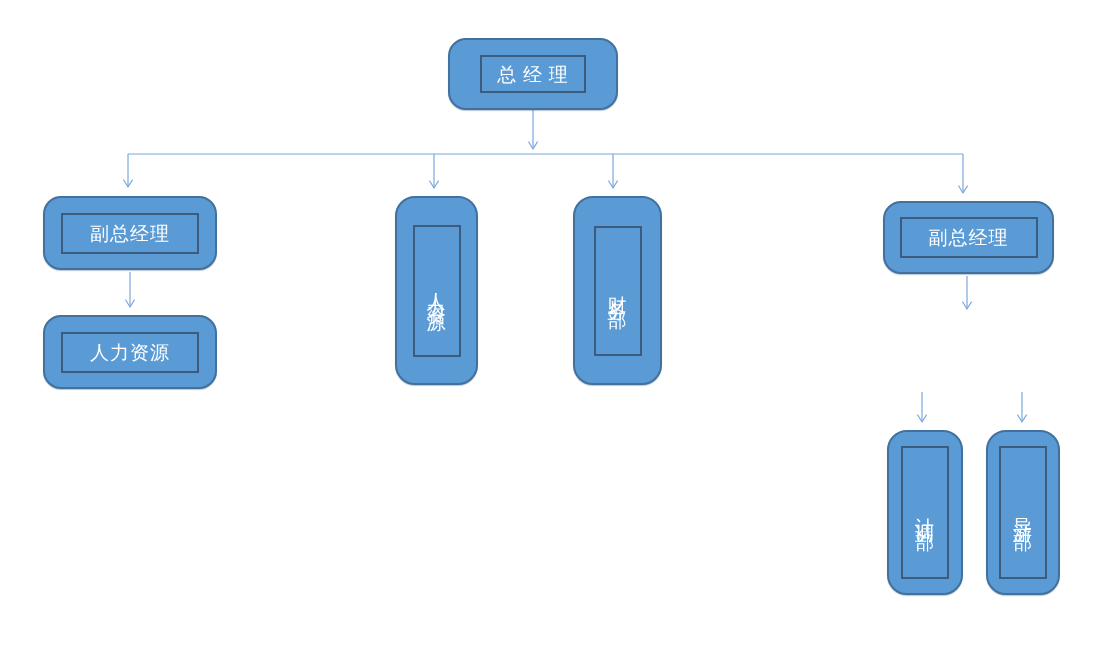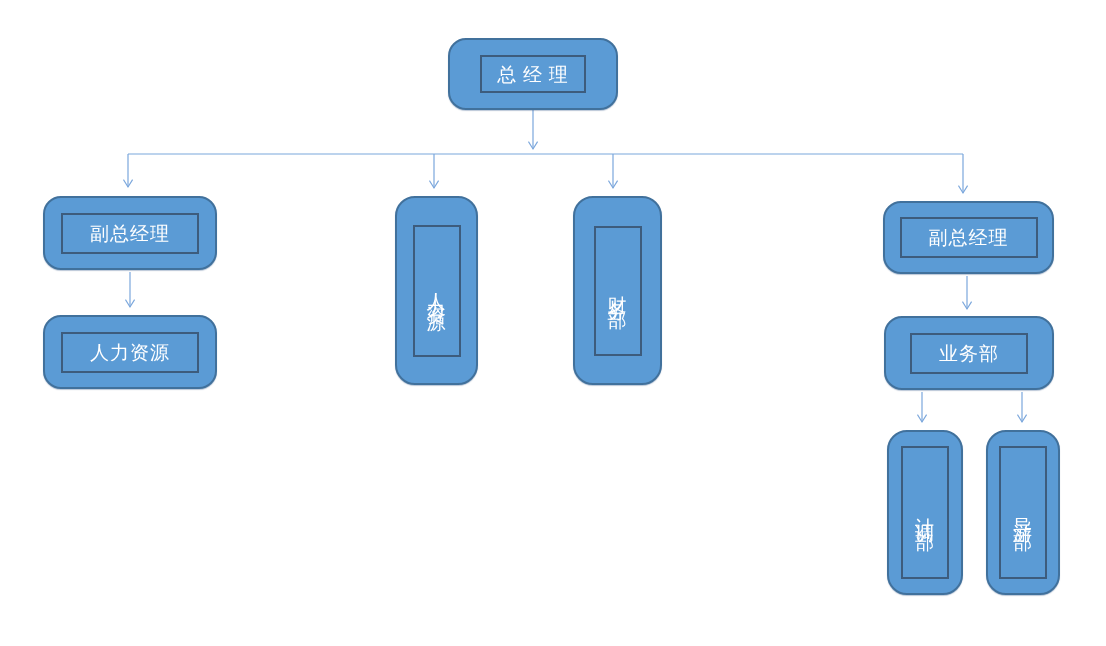--- a/index.html
+++ b/index.html
@@ -106,23 +106,20 @@
   </div>
 
   <div class="node tall" style="left:573px; top:196px; width:89px; height:189px;">
     <div class="inner v" style="height:130px;">财务部</div>
   </div>
 
   <div class="node" style="left:883px; top:201px; width:171px; height:73px;">
     <div class="inner h">副总经理</div>
   </div>
 
-  <div class="node" style="left:884px; top:316px; width:170px; height:74px;">
-    <div class="inner h">业务部</div>
-  </div>
 
   <div class="node tall" style="left:887px; top:430px; width:76px; height:165px;">
     <div class="inner v" style="height:133px;">计调部</div>
   </div>
 
   <div class="node tall" style="left:986px; top:430px; width:74px; height:165px;">
     <div class="inner v" style="height:133px;">导游部</div>
   </div>
 
 </div>

